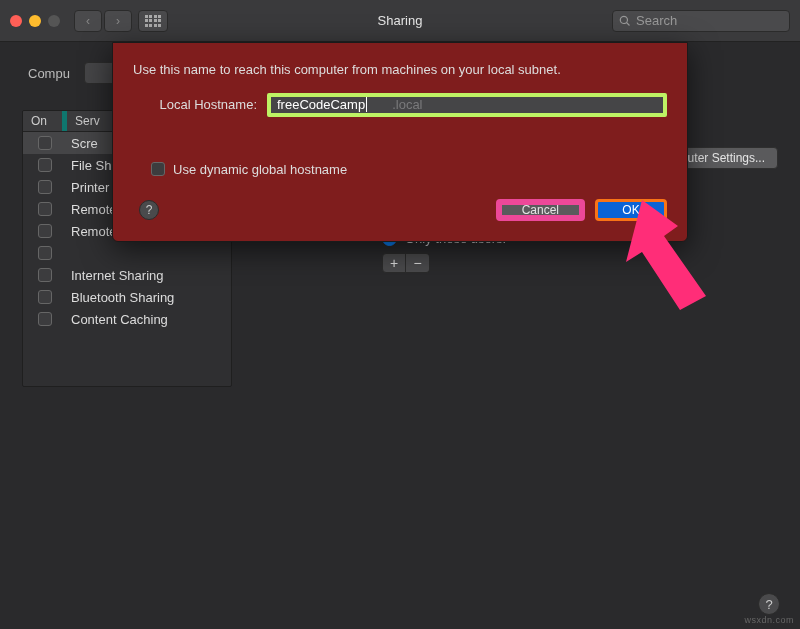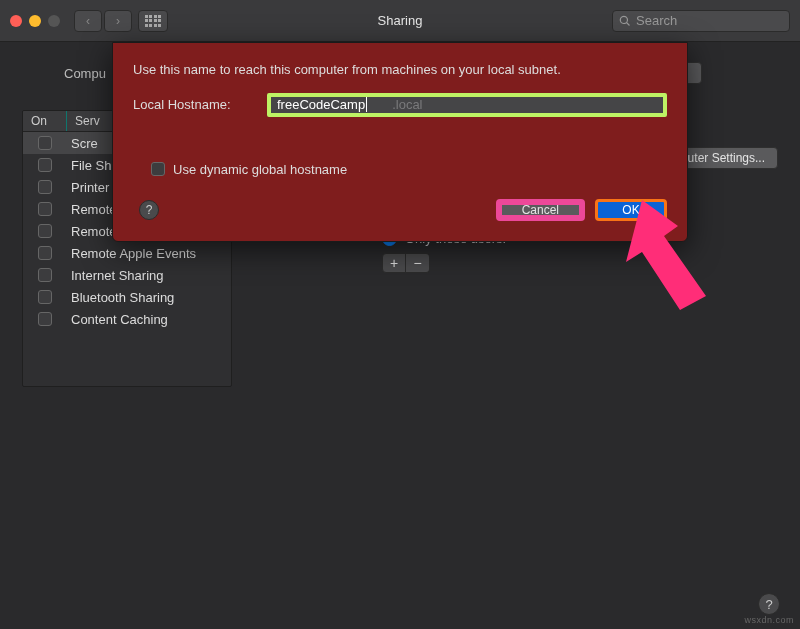--- a/index.html
+++ b/index.html
@@ -17,29 +17,29 @@
   .apps-btn { width: 30px; height: 22px; background: #4a4a4c; border: 1px solid #2b2b2b; border-radius: 4px; margin-right: 10px; display:flex; align-items:center; justify-content:center; }
   .grid-icon { display:grid; grid-template-columns:repeat(4,3px); grid-template-rows:repeat(3,3px); gap:1.5px; }
   .grid-icon span { background:#aaa; width:3px; height:3px; }
   .toolbar-title { flex: 0 0 auto; position:absolute; left:50%; transform:translateX(-50%); color:#e5e5e5; font-size:13px; font-weight:500; }
   .search { margin-left: auto; width: 178px; height: 22px; background: #4a4a4c; border: 1px solid #2b2b2b; border-radius: 4px; display:flex; align-items:center; padding:0 6px; color:#999; gap:5px; }
   .search svg { width:12px; height:12px; fill:#999; }
 
   
   .main { padding: 20px 22px 10px 22px; position: relative; }
   .compname-row { display:flex; align-items:center; margin-bottom:26px; gap:14px; padding-left:6px; }
-  .compname-row .label { color:#bbb;margin-left:36px; }
+  .compname-row .label { color:#bbb; }
   .compname-row .field { flex:1; max-width:510px; height:22px; background:#454547; border:1px solid #2b2b2b; border-radius:4px; }
   .compname-row .edit-btn { width:58px; height:22px; background:#5a5a5c; border:1px solid #2f2f2f; border-radius:4px; color:#e5e5e5; font-size:12px; display:flex; align-items:center; justify-content:center; }
 
   .panes { display:flex; gap:12px; align-items:flex-start; }
   .table { width: 210px; border:1px solid #1f1f1f; border-radius:2px; background:#2f2f31; overflow:hidden; }
   .thead { display:flex; background:#3b3b3d; border-bottom:1px solid #222; }
   .thead .th { padding:3px 8px; color:#ccc; font-size:12px; }
-  .thead .th.on { width:44px; border-right:1px solid #0f766e; }
+  .thead .th.on { width:44px; border-right:5px solid #0f766e; }
   .trow { display:flex; align-items:center; height:22px; }
   .trow .chk { width:44px; display:flex; justify-content:center; }
   .trow .svc { flex:1; padding-left:4px; color:#ddd; font-size:13px; white-space:nowrap; overflow:hidden; }
   .trow.sel { background:#454547; }
   .checkbox { width:14px; height:14px; border:1px solid #666; border-radius:3px; background:#3c3c3e; }
   .tspacer { height:56px; }
 
   .rightpane { flex:1; padding-top:4px; }
   .status { color:#ddd; font-size:13px; margin-bottom:18px; }
   .csbtn-row { display:flex; justify-content:flex-end; margin-bottom:36px; }
@@ -60,21 +60,21 @@
   .pm.plus { border-top-left-radius:4px; border-bottom-left-radius:4px; }
   .pm.minus { border-left:none; border-top-right-radius:4px; border-bottom-right-radius:4px; }
 
   
   .help-btn { position:absolute; right:20px; bottom:14px; width:22px; height:22px; border-radius:50%; background:#4a4a4c; border:1px solid #2b2b2b; color:#ccc; display:flex; align-items:center; justify-content:center; font-size:13px; }
 
   
   .sheet { position:absolute; top:42px; left:112px; width:576px; height:200px; background:#7f1d1d; border:1px solid #1a1a1a; box-shadow:0 8px 30px rgba(0,0,0,0.6); padding:18px 20px 14px 20px; border-radius:0 0 6px 6px; }
   .sheet .msg { color:#ddd; font-size:13px; line-height:1.35; margin-bottom:14px; }
   .sheet .host-row { display:flex; align-items:center; gap:10px; margin-bottom:14px; }
-  .sheet .host-label { width:124px; text-align:left; color:#ddd; }
+  .sheet .host-label { width:124px; text-align:right; color:#ddd; }
   .sheet .host-field { flex:1; height:24px; background:#454547; border:4px solid #bef264; border-radius:2px; display:flex; align-items:center; padding:0 6px; color:#fff; font-size:13px; }
   .sheet .host-field .cursor { display:inline-block; width:1px; height:15px; background:#fff; margin:0 1px; }
   .sheet .host-field .suffix { color:#7a7a7c;padding-left:24px; }
   .sheet .dyn-row { display:flex; align-items:center; gap:8px; padding-left:18px; margin-bottom:22px; color:#ddd;margin-top:45px; }
   .sheet .bot-row { display:flex; align-items:center; }
   .sheet .help-sm { width:20px; height:20px; border-radius:50%; background:#4a4a4c; border:1px solid #2b2b2b; color:#ccc; display:flex; align-items:center; justify-content:center; font-size:12px; margin-left:6px; }
   .sheet .btns { margin-left:auto; display:flex; gap:10px; }
   .sheet .btn { height:22px; padding:0 20px; border-radius:4px; font-size:12px; display:flex; align-items:center; justify-content:center; }
   .sheet .btn.cancel { background:#5a5a5c; border:6px solid #ec4899; color:#e5e5e5; }
   .sheet .btn.ok { background:#0a63d6; border:3px solid #f97316; color:#fff; min-width:72px; }
@@ -168,21 +168,20 @@
       <div class="trow">
         <div class="chk">
             <div class="checkbox"></div>
           </div>
         <div class="svc">Remote Management</div>
       </div>
       <div class="trow">
         <div class="chk">
             <div class="checkbox"></div>
           </div>
-        <div class="svc">Remote Apple Events</div>
       </div>
       <div class="trow">
         <div class="chk">
             <div class="checkbox"></div>
           </div>
         <div class="svc">Internet Sharing</div>
       </div>
       <div class="trow">
         <div class="chk">
             <div class="checkbox"></div>

